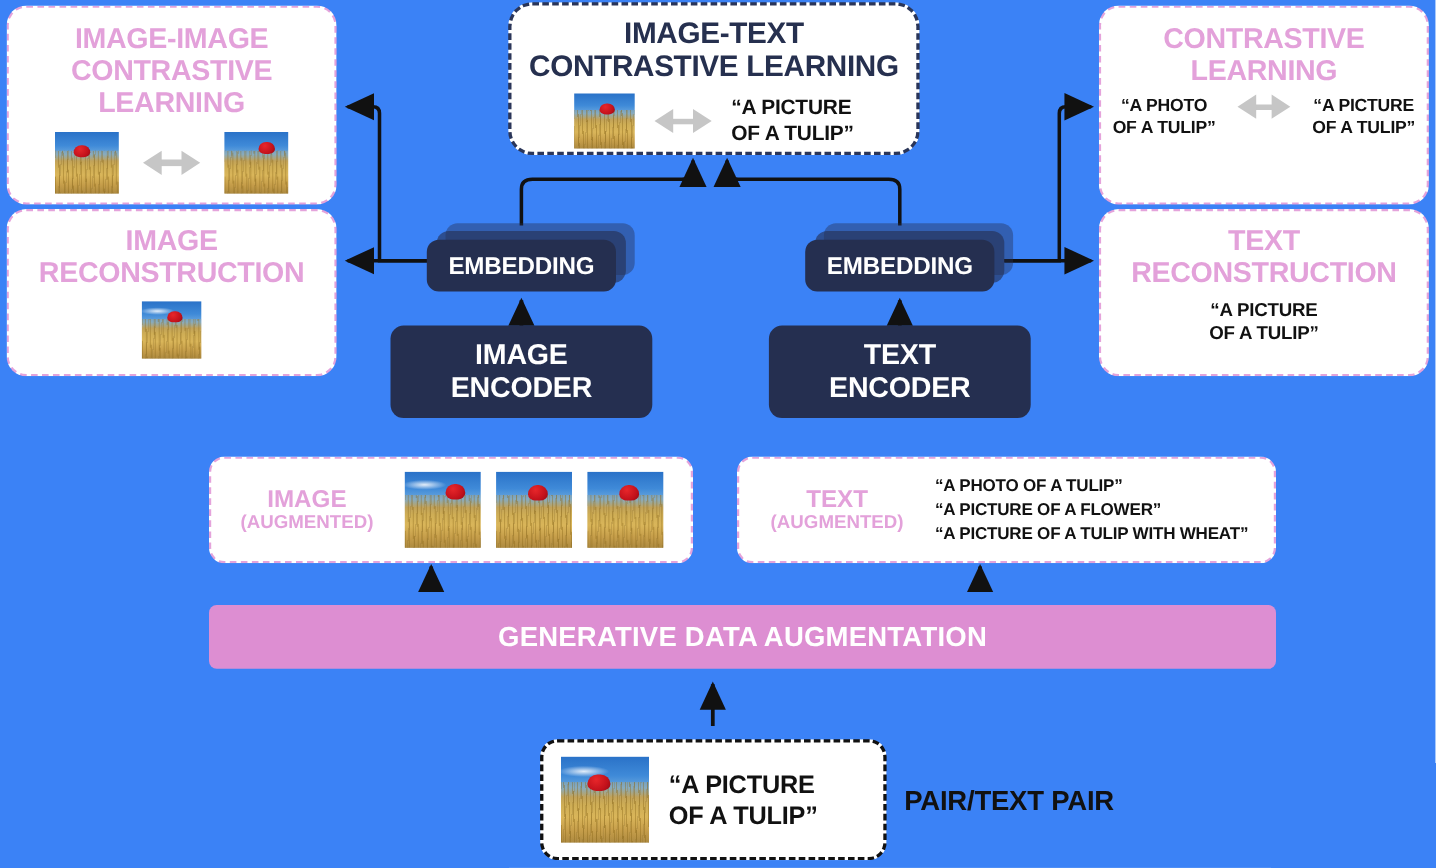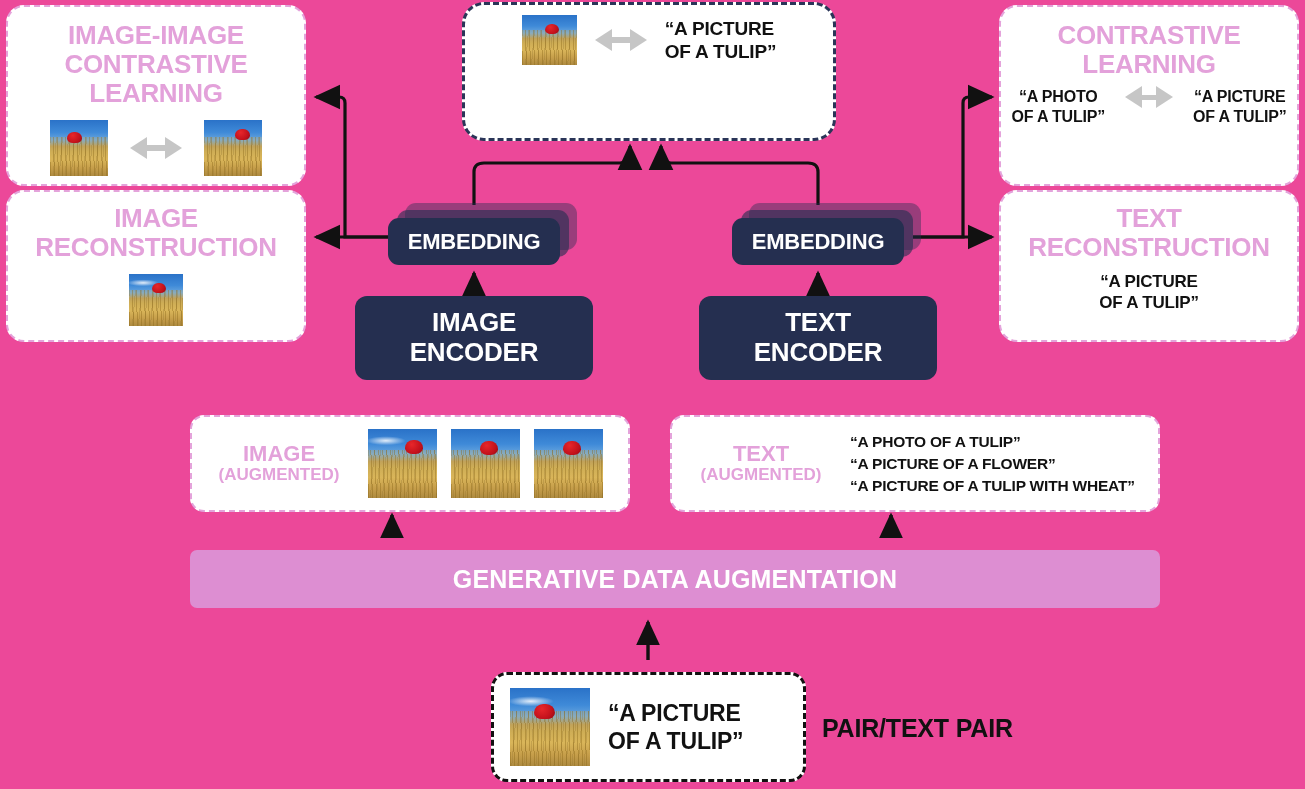--- a/index.html
+++ b/index.html
@@ -5,21 +5,21 @@
   * { box-sizing: border-box; }
   html, body {
     margin: 0; padding: 0;
     background: #ffffff;
     font-family: "Liberation Sans", sans-serif;
   }
   #stage {
     position: relative;
     width: 1305px;
     height: 789px;
-    background: #ec4899;
+    background: #3b82f6;
     overflow: hidden;
   }
 
   
   .abs { position: absolute; }
 
   
   .panel {
     position: absolute;
     border-radius: 18px;
@@ -234,20 +234,24 @@
     <div class="ptitle pink" style="font-size:26px; margin-top:12px;">
       <div>IMAGE</div>
       <div>RECONSTRUCTION</div>
     </div>
     <div style="display:flex; justify-content:center; margin-top:12px;">
       <div class="tulip t-cloud t-mid" style="width:54px; height:52px;"></div>
     </div>
   </div>
 
   <div class="panel navydash" style="left:462px; top:2px; width:374px; height:139px;">
+    <div class="ptitle navy" style="font-size:27px; margin-top:10px;">
+      <div>IMAGE-TEXT</div>
+      <div>CONTRASTIVE LEARNING</div>
+    </div>
     <div style="display:flex; align-items:center; justify-content:center; gap:18px; margin-top:10px;">
       <div class="tulip t-mid" style="width:55px; height:50px;"></div>
       <div class="dblarrow" style="width:52px; height:22px;">
         <div class="bar"></div>
           <div class="hl"></div>
           <div class="hr"></div>
       </div>
       <div class="quote" style="font-size:19px;">
         <div>“A PICTURE</div>
         <div>OF A TULIP”</div>

